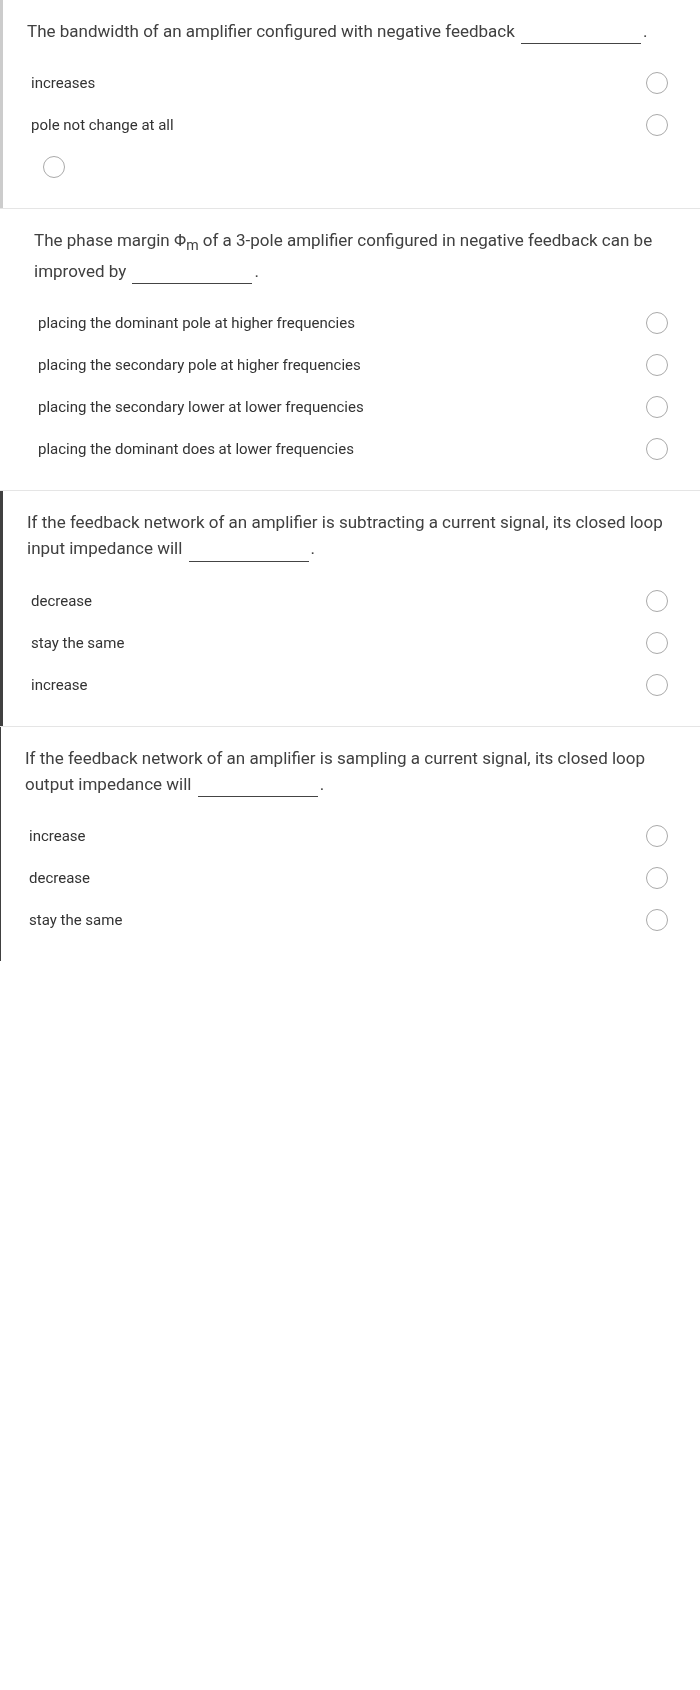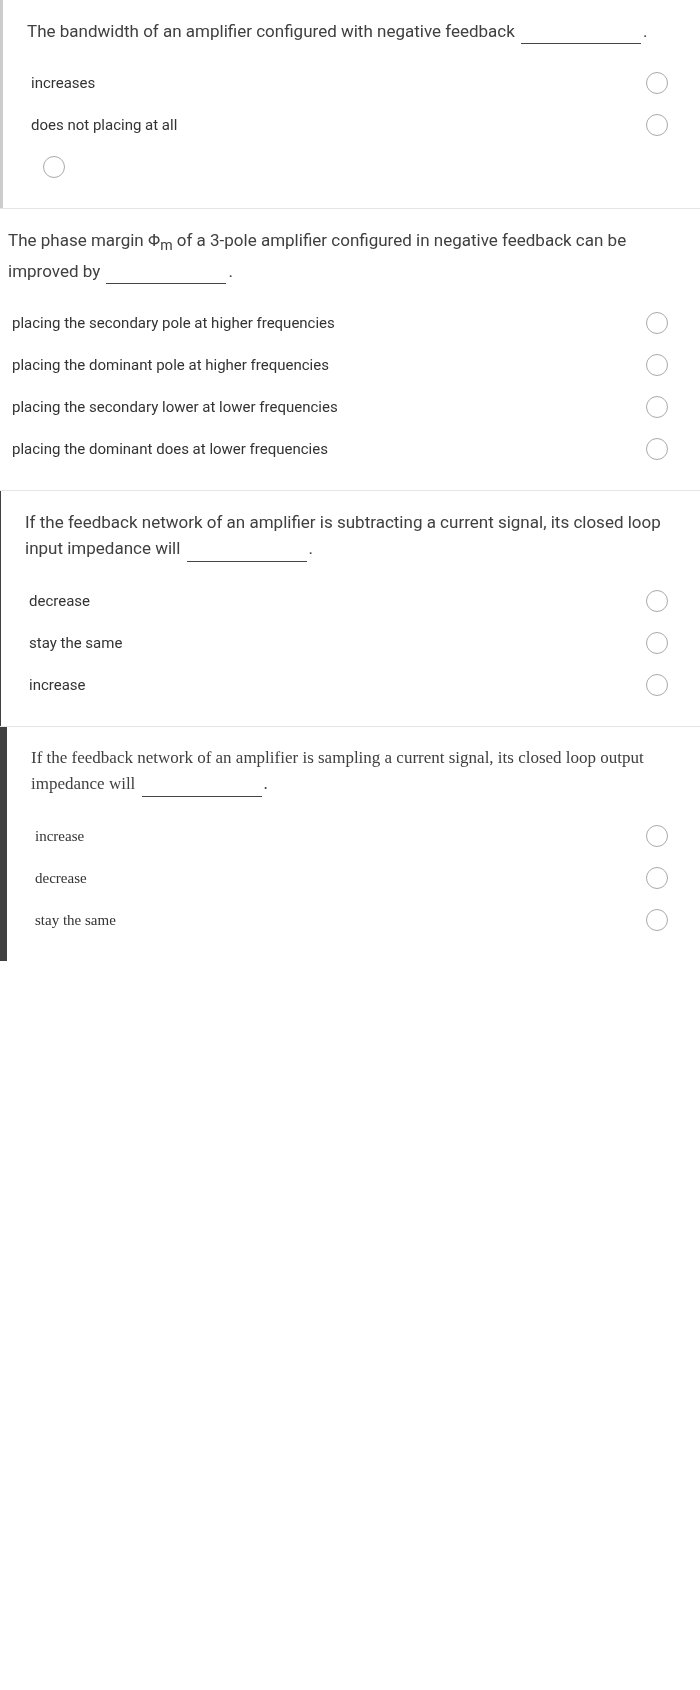--- a/index.html
+++ b/index.html
@@ -101,58 +101,58 @@
   <div class="question-block" style="border-left:3px solid #cccccc;">
     <p class="question-text">
       The bandwidth of an amplifier configured with negative feedback <span class="blank"></span>.
     </p>
     <ul class="options-list">
       <li class="option-item">
         <span class="option-label">increases</span>
         <span class="radio-circle"></span>
       </li>
       <li class="option-item">
-        <span class="option-label">does not placing at all</span>
+        <span class="option-label">pole not change at all</span>
         <span class="radio-circle"></span>
       </li>
       <li class="option-item">
         <span class="radio-circle"></span>
       </li>
     </ul>
   </div>
 
   <div class="divider"></div>
 
-  <div class="question-block q2" style="border-left:none; padding-left:8px;">
+  <div class="question-block q2" style="border-left:none; padding-left:34px;">
     <p class="question-text">
       The phase margin Φ<sub>m</sub> of a 3-pole amplifier configured in negative feedback can be improved by <span class="blank"></span>.
     </p>
     <ul class="options-list">
       <li class="option-item">
-        <span class="option-label">placing the secondary pole at higher frequencies</span>
+        <span class="option-label">placing the dominant pole at higher frequencies</span>
         <span class="radio-circle"></span>
       </li>
       <li class="option-item">
-        <span class="option-label">placing the dominant pole at higher frequencies</span>
+        <span class="option-label">placing the secondary pole at higher frequencies</span>
         <span class="radio-circle"></span>
       </li>
       <li class="option-item">
         <span class="option-label">placing the secondary lower at lower frequencies</span>
         <span class="radio-circle"></span>
       </li>
       <li class="option-item">
         <span class="option-label">placing the dominant does at lower frequencies</span>
         <span class="radio-circle"></span>
       </li>
     </ul>
   </div>
 
   <div class="divider"></div>
 
-  <div class="question-block q3" style="border-left:1px solid #404040;">
+  <div class="question-block q3" style="border-left:3px solid #404040;">
     <p class="question-text">
       If the feedback network of an amplifier is subtracting a current signal, its closed loop input impedance will <span class="blank"></span>.
     </p>
     <ul class="options-list">
       <li class="option-item">
         <span class="option-label">decrease</span>
         <span class="radio-circle"></span>
       </li>
       <li class="option-item">
         <span class="option-label">stay the same</span>
@@ -160,21 +160,21 @@
       </li>
       <li class="option-item">
         <span class="option-label">increase</span>
         <span class="radio-circle"></span>
       </li>
     </ul>
   </div>
 
   <div class="divider"></div>
 
-  <div class="question-block q4" style="border-left:7px solid #404040;font-family:Liberation Serif, serif;">
+  <div class="question-block q4" style="border-left:1px solid #404040;">
     <p class="question-text">
       If the feedback network of an amplifier is sampling a current signal, its closed loop output impedance will <span class="blank"></span>.
     </p>
     <ul class="options-list">
       <li class="option-item">
         <span class="option-label">increase</span>
         <span class="radio-circle"></span>
       </li>
       <li class="option-item">
         <span class="option-label">decrease</span>

